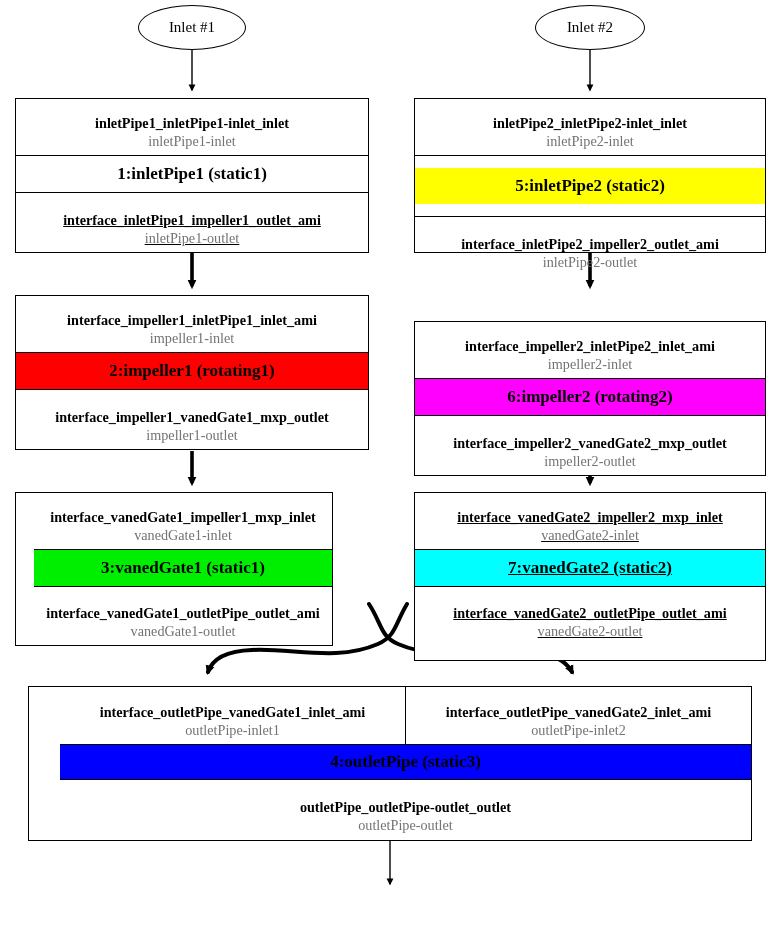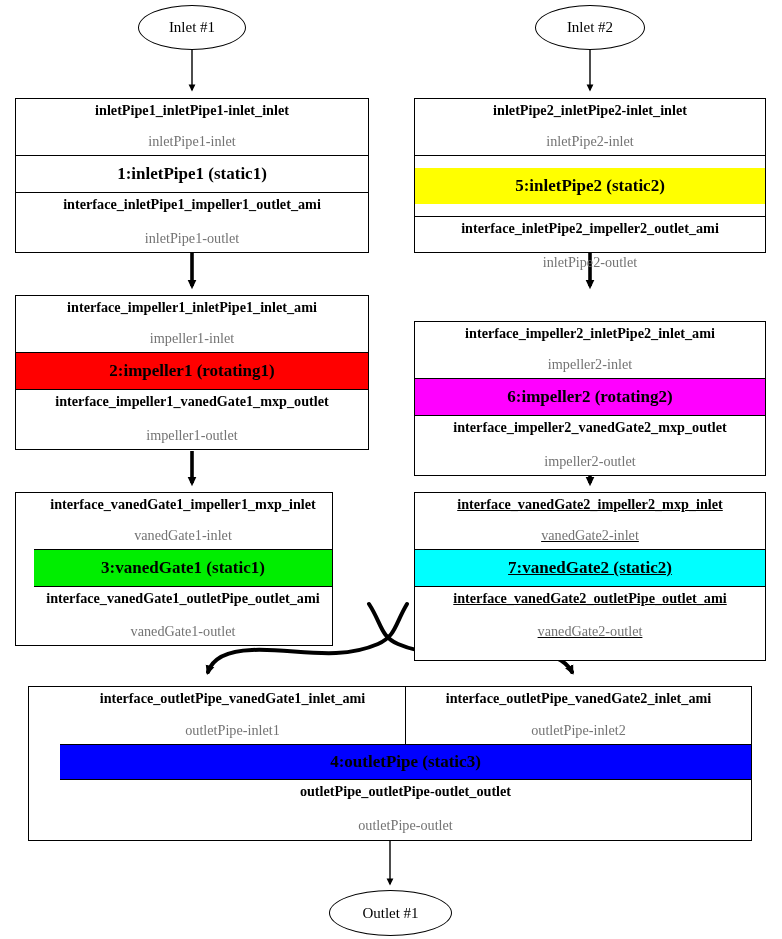--- a/index.html
+++ b/index.html
@@ -41,21 +41,21 @@
   .port-row.last {
     border-bottom: none;
     border-top: 1.6px solid #000000;
   }
   .port-cell {
     flex: 1 1 0;
     box-sizing: border-box;
     display: flex;
     flex-direction: column;
     align-items: center;
-    justify-content: space-between;
+    justify-content: flex-end;
     padding: 3px 2px 4px 2px;
   }
   .port-cell + .port-cell {
     border-left: 1.6px solid #000000;
   }
   .port-iface {
     font-weight: bold;
     font-size: 14.2px;
     line-height: 1.18;
     color: #000000;
@@ -128,35 +128,32 @@
   </svg>
 
   <div class="ellipse-node" style="left:138px; top:5px; width:108px; height:45px;">
     <span>Inlet #1</span>
   </div>
 
   <div class="ellipse-node" style="left:535px; top:5px; width:110px; height:45px;">
     <span>Inlet #2</span>
   </div>
 
-  <div class="ellipse-node" style="left:329px; top:890px; width:123px; height:46px;">
-    <span>Outlet #1</span>
-  </div>
 
   <div class="node-box" style="left:15px; top:98px; width:354px; height:155px;">
     <div class="port-row" style="height:57px;">
       <div class="port-cell">
         <span class="port-iface">inletPipe1_inletPipe1-inlet_inlet</span>
         <span class="port-name">inletPipe1-inlet</span>
       </div>
     </div>
     <div class="zone-row" style="height:36px; background:#ffffff;">
       <span>1:inletPipe1 (static1)</span>
     </div>
-    <div class="port-row last" style="height:60px;">
+    <div class="port-row last" style="height:60px;text-decoration:underline;">
       <div class="port-cell">
         <span class="port-iface">interface_inletPipe1_impeller1_outlet_ami</span>
         <span class="port-name">inletPipe1-outlet</span>
       </div>
     </div>
   </div>
 
   <div class="node-box" style="left:15px; top:295px; width:354px; height:155px;">
     <div class="port-row" style="height:57px;">
       <div class="port-cell">

